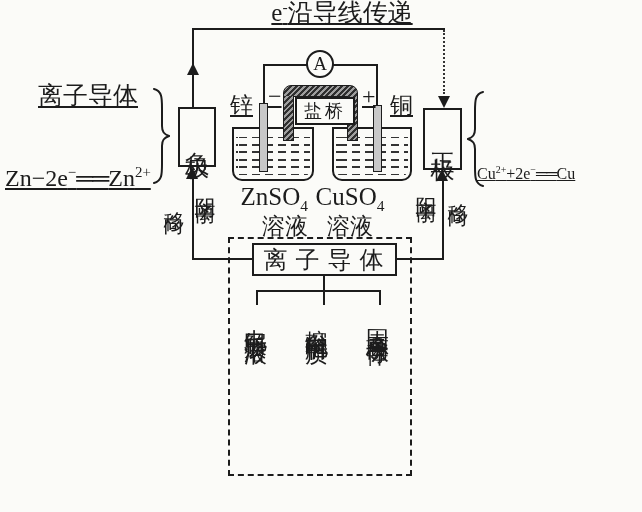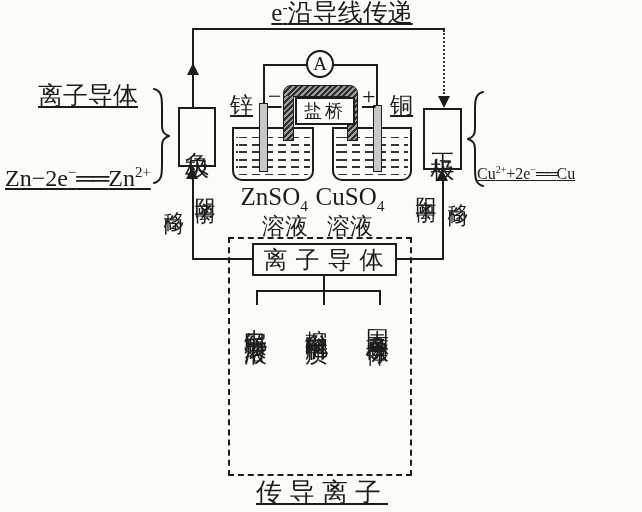--- a/index.html
+++ b/index.html
@@ -141,15 +141,14 @@
   <div class="line" style="left:323px;top:276px;width:2px;height:15px;"></div>
   <div class="line" style="left:256px;top:290px;width:125px;height:2px;"></div>
   <div class="line" style="left:256px;top:290px;width:2px;height:15px;"></div>
   <div class="line" style="left:323px;top:290px;width:2px;height:15px;"></div>
   <div class="line" style="left:379px;top:290px;width:2px;height:15px;"></div>
 
   <div class="vtext" style="left:244px;top:311px;font-size:23px;">电解质溶液</div>
   <div class="vtext" style="left:305px;top:311px;font-size:23px;">熔融电解质</div>
   <div class="vtext" style="left:366px;top:311px;font-size:23px;">固态离子导体</div>
 
-  <div class="txt" style="left:256px;top:479px;font-size:26px;letter-spacing:7px;">传导离子</div>
 
 </div>
 
 </body></html>

